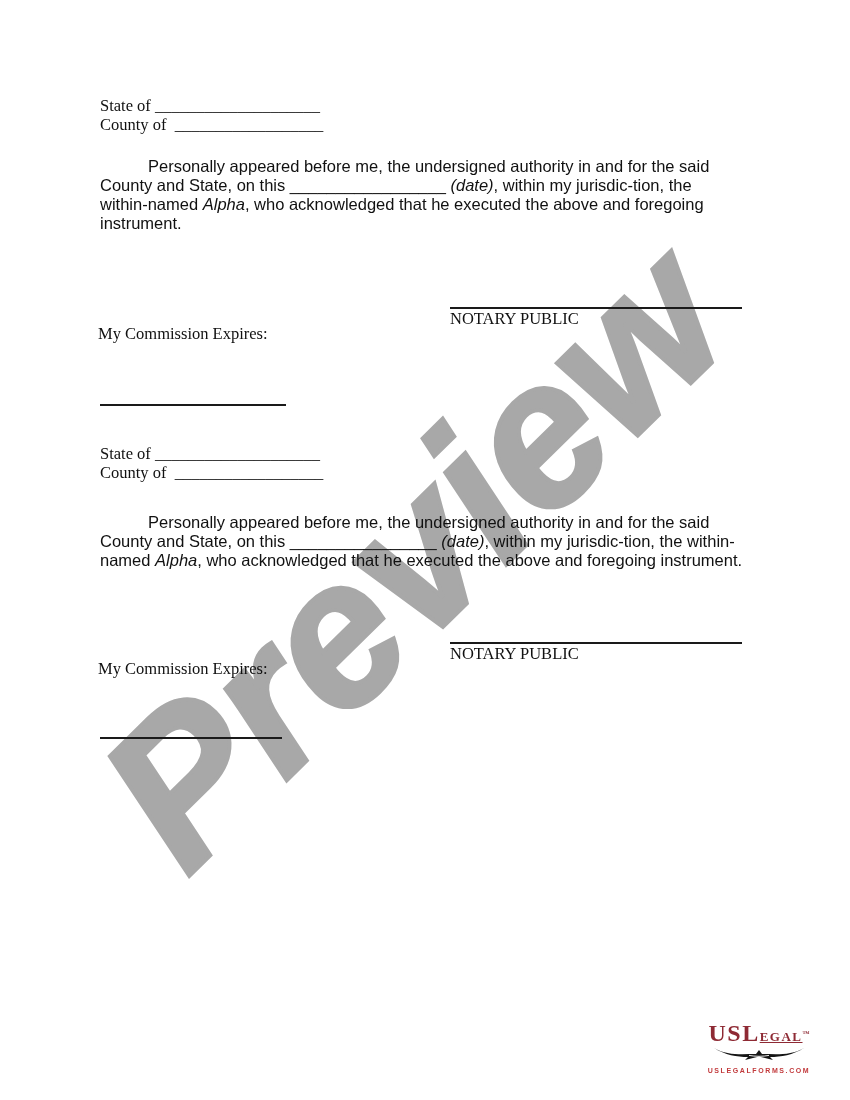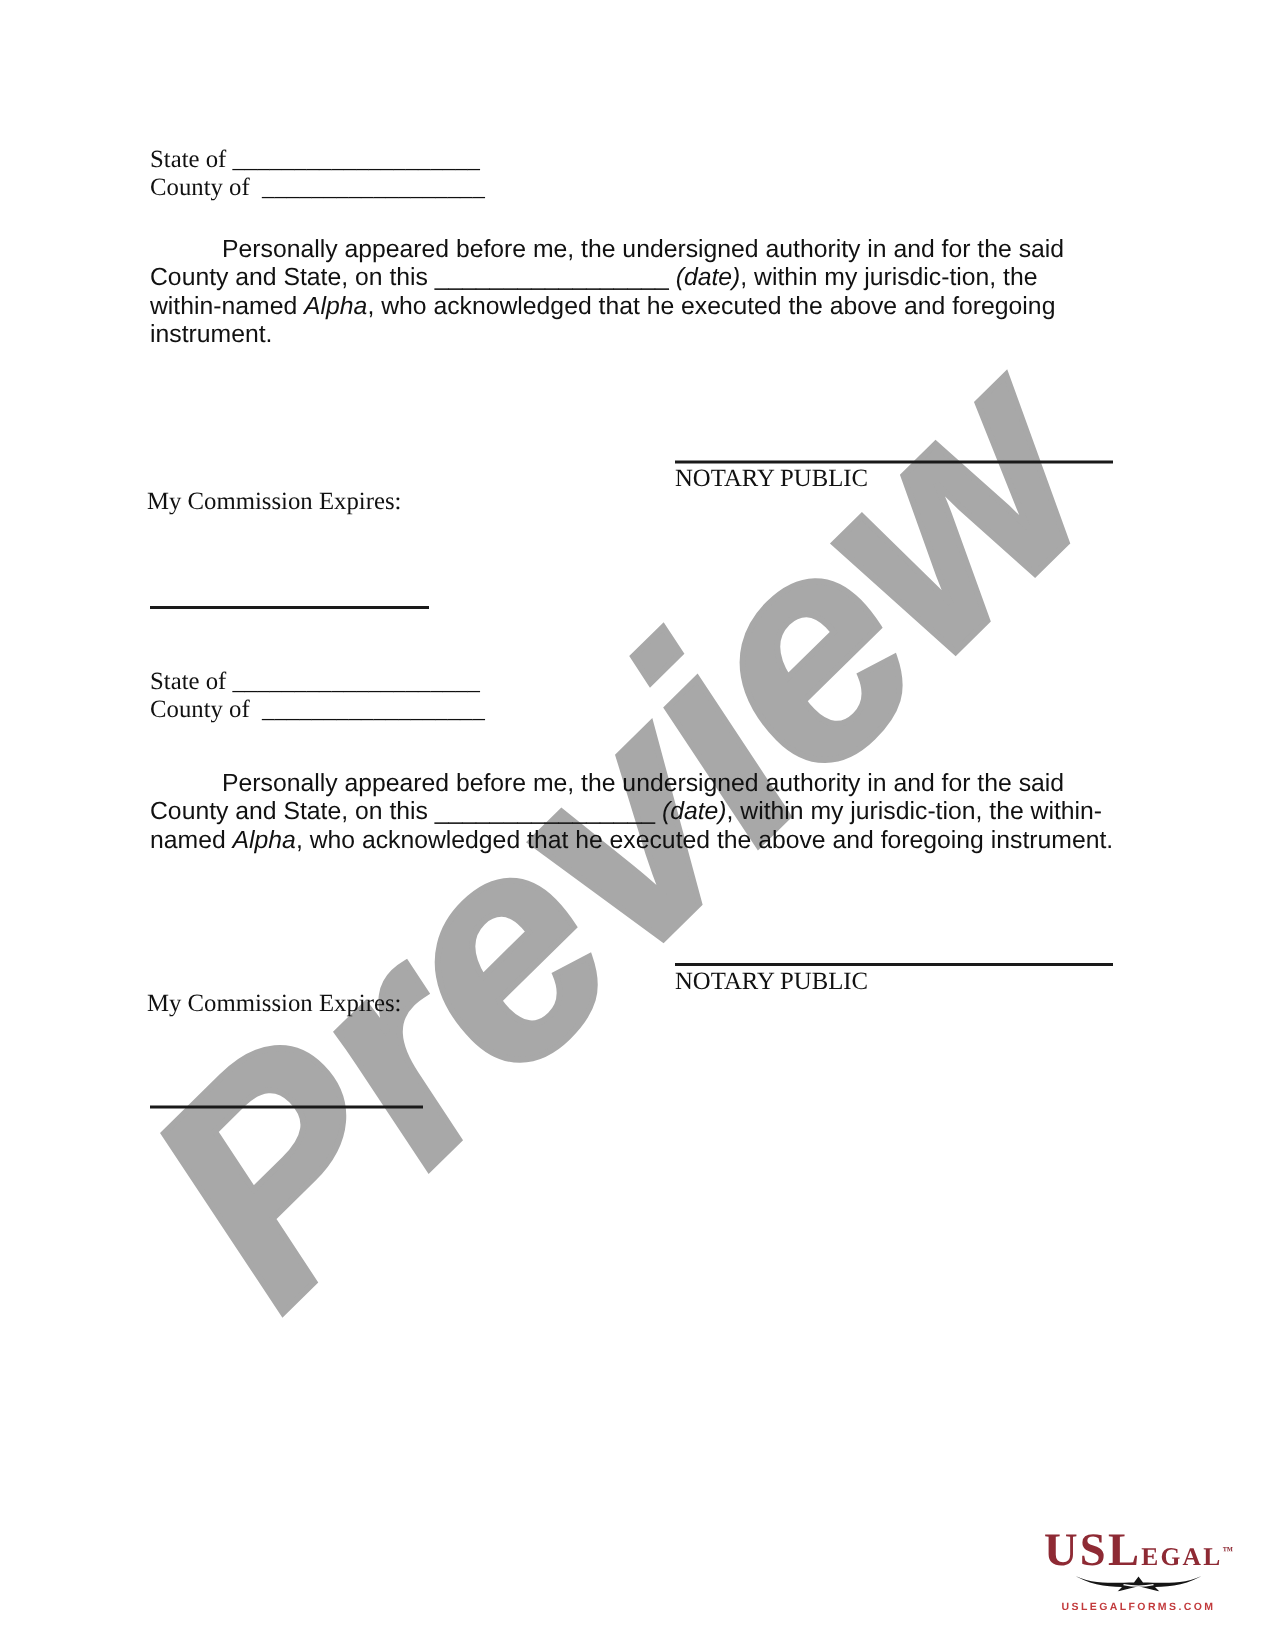--- a/index.html
+++ b/index.html
@@ -64,22 +64,22 @@
     cursor:pointer;
   }
   .brand{
     font-family:"Liberation Serif", serif;
     font-weight:bold;
     color:#8e2a34;
     letter-spacing:1.5px;
     line-height:20px;
     white-space:nowrap;
   }
-  .b-big{font-size:31px;}
-  .b-small{font-size:17px;}
+  .b-big{font-size:24px;}
+  .b-small{font-size:13px;text-decoration:underline;}
   .tm{
     font-size:7px;
     vertical-align:top;
     letter-spacing:0;
     position:relative;top:1px;
   }
   .eagle{display:block;margin:0 auto;margin-top:0px;}
   .site{
     font-family:"Liberation Sans", sans-serif;
     font-size:7px;

